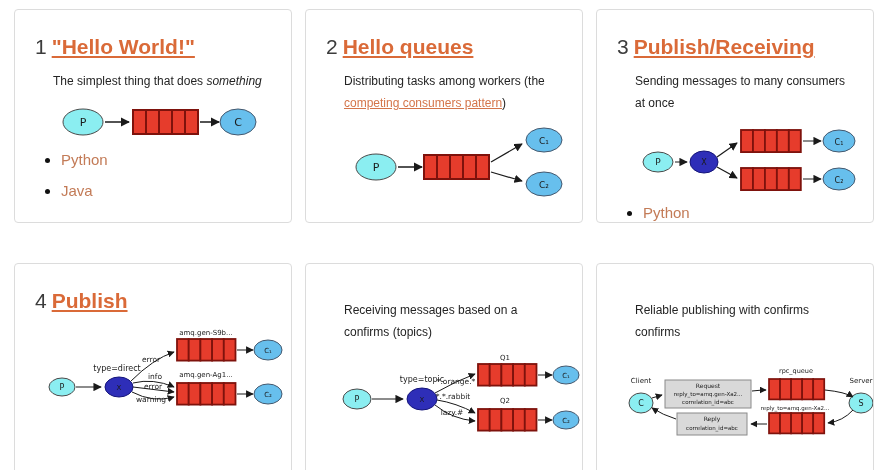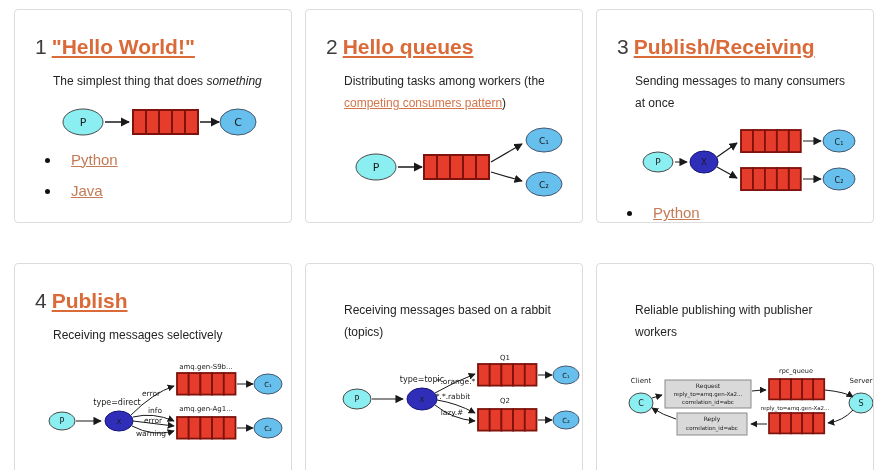--- a/index.html
+++ b/index.html
@@ -27,21 +27,21 @@
   .title{color:#da6a38;font-weight:bold;text-decoration:underline;cursor:pointer;}
   .desc{
     margin:12px 0 6px 18px;
     font-size:12px;line-height:1.8;color:#242424;
     max-width:216px;
   }
   .desc em{font-style:italic;}
   .desc-link{color:#d4754a;text-decoration:underline;cursor:pointer;}
   .links{list-style:disc;margin:6px 0 0 26px;padding:0;}
   .links li{margin:0 0 13px 0;color:#111;}
-  .links a{color:#c37b57;font-size:15px;text-decoration:underline;cursor:pointer;margin-left:10px;}
+  .links a{color:#c37b57;font-size:15px;cursor:pointer;}
   .diagram{display:block;}
   .d1{margin:4px 0 6px 24px;}
   .d2{margin:6px 0 0 26px;}
   .d3{margin:2px 0 2px 24px;}
   .d4{margin:8px 0 0 12px;}
   .d5{margin:8px 0 0 14px;}
   .d6{margin:10px 0 0 4px;}
   svg text{font-family:"DejaVu Sans", sans-serif;fill:#1b1b1b;}
   .hidden-defs{position:absolute;width:0;height:0;overflow:hidden;}
 </style>
@@ -129,21 +129,20 @@
     <ul class="links">
       <li><a>Python</a></li>
 
     </ul>
   </div>
 
   <div class="card">
     <div class="head">
       <span class="num">4</span><a class="title">Publish</a>
     </div>
-    <p class="desc">Receiving messages selectively</p>
     <svg class="diagram d4" width="250" height="96" viewBox="0 0 250 96">
       <ellipse cx="15" cy="66" rx="13" ry="9" fill="#8beef1" stroke="#4a4a4a" stroke-width="1"></ellipse>
       <text x="15" y="69" font-size="8" text-anchor="middle">P</text>
       <line x1="29" y1="66" x2="54" y2="66" stroke="#1a1a1a" stroke-width="1.2" marker-end="url(#arr)"></line>
       <ellipse cx="72" cy="66" rx="14" ry="10" fill="#2e2eb8" stroke="#15157a" stroke-width="1"></ellipse>
       <text x="72" y="69" font-size="7" text-anchor="middle" fill="#8899ee">X</text>
       <text x="70" y="50" font-size="8" text-anchor="middle">type=direct</text>
       <path d="M84,60 Q106,38 127,31" fill="none" stroke="#1a1a1a" stroke-width="1" marker-end="url(#arr)"></path>
       <text x="104" y="41" font-size="7.5" text-anchor="middle">error</text>
       <path d="M86,62 Q106,57 127,66" fill="none" stroke="#1a1a1a" stroke-width="1" marker-end="url(#arr)"></path>
@@ -159,21 +158,21 @@
       <line x1="190" y1="29" x2="206" y2="29" stroke="#1a1a1a" stroke-width="1.1" marker-end="url(#arr)"></line>
       <line x1="190" y1="73" x2="206" y2="73" stroke="#1a1a1a" stroke-width="1.1" marker-end="url(#arr)"></line>
       <ellipse cx="221" cy="29" rx="14" ry="10" fill="#67bfed" stroke="#44586e" stroke-width="1"></ellipse>
       <text x="221" y="32" font-size="7" text-anchor="middle">C₁</text>
       <ellipse cx="221" cy="73" rx="14" ry="10" fill="#67bfed" stroke="#44586e" stroke-width="1"></ellipse>
       <text x="221" y="76" font-size="7" text-anchor="middle">C₂</text>
     </svg>
   </div>
 
   <div class="card">
-    <p class="desc">Receiving messages based on a rabbit (topics)</p>
+    <p class="desc">Receiving messages based on a confirms (topics)</p>
     <svg class="diagram d5" width="250" height="92" viewBox="0 0 250 92">
       <ellipse cx="17" cy="48" rx="14" ry="10" fill="#8beef1" stroke="#4a4a4a" stroke-width="1"></ellipse>
       <text x="17" y="51" font-size="8" text-anchor="middle">P</text>
       <line x1="32" y1="48" x2="63" y2="48" stroke="#1a1a1a" stroke-width="1.2" marker-end="url(#arr)"></line>
       <ellipse cx="82" cy="48" rx="15" ry="11" fill="#2e2eb8" stroke="#15157a" stroke-width="1"></ellipse>
       <text x="82" y="51" font-size="7" text-anchor="middle" fill="#8899ee">X</text>
       <text x="82" y="31" font-size="8" text-anchor="middle">type=topic</text>
       <path d="M95,42 Q116,30 135,23" fill="none" stroke="#1a1a1a" stroke-width="1" marker-end="url(#arr)"></path>
       <text x="116" y="33" font-size="7.5" text-anchor="middle">*.orange.*</text>
       <path d="M97,49 Q116,52 135,62" fill="none" stroke="#1a1a1a" stroke-width="1" marker-end="url(#arr)"></path>
@@ -187,21 +186,21 @@
       <line x1="198" y1="24" x2="212" y2="24" stroke="#1a1a1a" stroke-width="1.1" marker-end="url(#arr)"></line>
       <line x1="198" y1="69" x2="212" y2="69" stroke="#1a1a1a" stroke-width="1.1" marker-end="url(#arr)"></line>
       <ellipse cx="226" cy="24" rx="13" ry="9" fill="#67bfed" stroke="#44586e" stroke-width="1"></ellipse>
       <text x="226" y="27" font-size="7" text-anchor="middle">C₁</text>
       <ellipse cx="226" cy="69" rx="13" ry="9" fill="#67bfed" stroke="#44586e" stroke-width="1"></ellipse>
       <text x="226" y="72" font-size="7" text-anchor="middle">C₂</text>
     </svg>
   </div>
 
   <div class="card">
-    <p class="desc">Reliable publishing with publisher workers</p>
+    <p class="desc">Reliable publishing with confirms confirms</p>
     <svg class="diagram d6" width="260" height="88" viewBox="0 0 260 88">
       <text x="20" y="30" font-size="7" text-anchor="middle">Client</text>
       <ellipse cx="20" cy="50" rx="12" ry="10" fill="#8beef1" stroke="#4a4a4a" stroke-width="1"></ellipse>
       <text x="20" y="53" font-size="8" text-anchor="middle">C</text>
       <path d="M31,45 L41,42" fill="none" stroke="#1a1a1a" stroke-width="1" marker-end="url(#arr)"></path>
       <rect x="44" y="27" width="86" height="28" fill="#d9d9d9" stroke="#8a8a8a" stroke-width="1"></rect>
       <text x="87" y="35" font-size="6" text-anchor="middle">Request</text>
       <text x="87" y="43" font-size="5.5" text-anchor="middle">reply_to=amq.gen-Xa2...</text>
       <text x="87" y="51" font-size="5.5" text-anchor="middle">correlation_id=abc</text>
       <text x="175" y="20" font-size="6.5" text-anchor="middle">rpc_queue</text>

